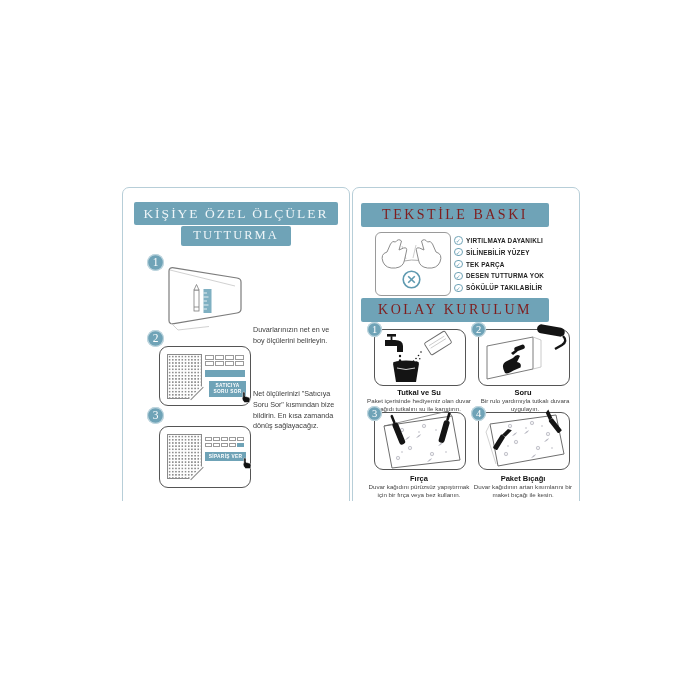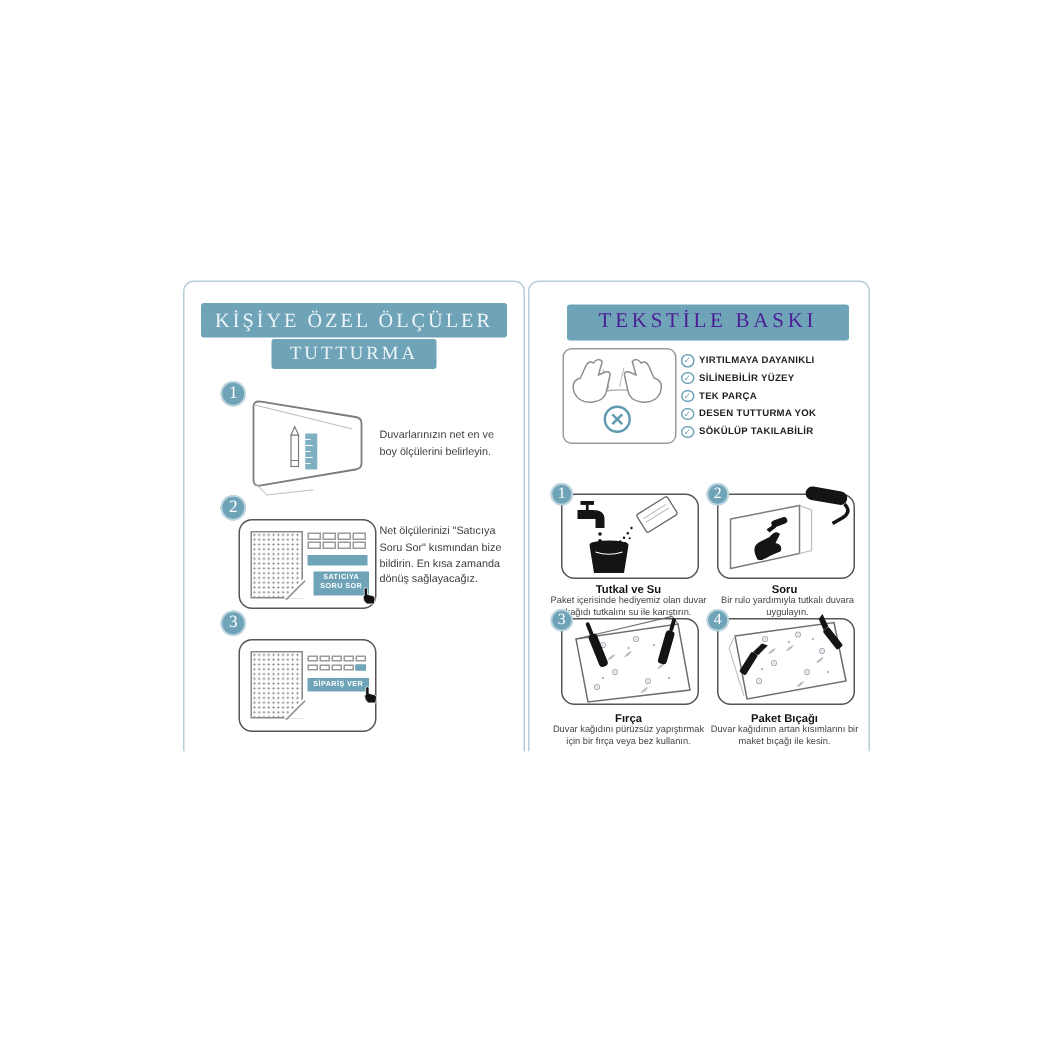--- a/index.html
+++ b/index.html
@@ -9,32 +9,32 @@
          border:1px solid #b7ced8;border-radius:7px;}
   .panel-left{left:122px;}
   .panel-right{left:352px;}
 
   
   .hdr-wrap{position:absolute;top:14px;left:0;right:0;text-align:center;line-height:0;}
   .hdr-box{display:inline-block;background:#6fa3b7;color:#eef5f8;
            font-family:"Liberation Serif",serif;border-radius:2px;line-height:1.2;}
   .hdr-l1{font-size:13.5px;letter-spacing:2px;padding:4px 9px 3px;}
   .hdr-l2{font-size:12.5px;letter-spacing:2px;padding:2px 12px 3px;margin-top:1px;}
-  .rp-hdr{position:absolute;left:25px;width:188px;background:#6fa3b7;color:#4c1d95;
+  .rp-hdr{position:absolute;left:8px;width:188px;background:#6fa3b7;color:#7f1d1d;
           font-family:"Liberation Serif",serif;font-size:14px;letter-spacing:2.5px;
           text-align:center;padding:4px 0;border-radius:2px;box-sizing:border-box;}
 
   
   .numc{position:absolute;width:17px;height:17px;border-radius:50%;background:#6fa3b7;
         color:#fff;font-family:"Liberation Serif",serif;font-size:11.5px;text-align:center;
         line-height:17px;box-shadow:inset 0 0 0 1.2px rgba(255,255,255,.55);z-index:3;}
   .numc-sm{width:15px;height:15px;font-size:10.5px;line-height:15px;}
 
   
-  .step-text{position:absolute;font-size:7.2px;line-height:1.5;color:#3d3d3d;}
+  .step-text{position:absolute;font-size:7.2px;line-height:1.5;color:#3d3d3d;margin-top:40px;}
   .shopbox{position:absolute;width:90px;border:1.5px solid #555;border-radius:9px;background:#fff;}
   .swatch{position:absolute;left:7px;top:7px;width:33px;height:43px;border:0.9px solid #8a8a8a;
           background-color:#fdfdfd;
           background-image:radial-gradient(#8f8f8f 0.6px,transparent 0.75px);
           background-size:3.2px 3.2px;}
   .swatch::after{content:"";position:absolute;right:-1px;bottom:-1px;width:0;height:0;
           border-style:solid;border-width:0 0 13px 13px;
           border-color:transparent transparent #ffffff transparent;}
   .swatch::before{content:"";position:absolute;right:-5px;bottom:4px;width:18px;height:1px;
           background:#8a8a8a;transform:rotate(-45deg);z-index:2;}
@@ -192,20 +192,21 @@
       <div class="feat">
           <span class="chk">✓</span>
           <span class="feat-label">DESEN TUTTURMA YOK</span>
         </div>
       <div class="feat">
           <span class="chk">✓</span>
           <span class="feat-label">SÖKÜLÜP TAKILABİLİR</span>
         </div>
     </div>
 
+    <div class="rp-hdr" style="top:110px">KOLAY KURULUM</div>
 
     <div class="numc numc-sm" style="left:14px;top:134px">1</div>
     <div class="rp-box" style="left:21px;top:141px">
       <svg style="left:0;top:0" width="90" height="55" viewBox="0 0 90 55">
         <g>
           <path d="M10 10 L10 16 L22 16 L22 22 L28 22 L28 16 Q28 10 20 10 Z" fill="#141414"></path>
           <rect x="12" y="4" width="9" height="2.6" fill="#141414"></rect>
           <rect x="15.6" y="6.2" width="1.8" height="4" fill="#141414"></rect>
         </g>
         <circle cx="25" cy="26" r="1.2" fill="#141414"></circle>

